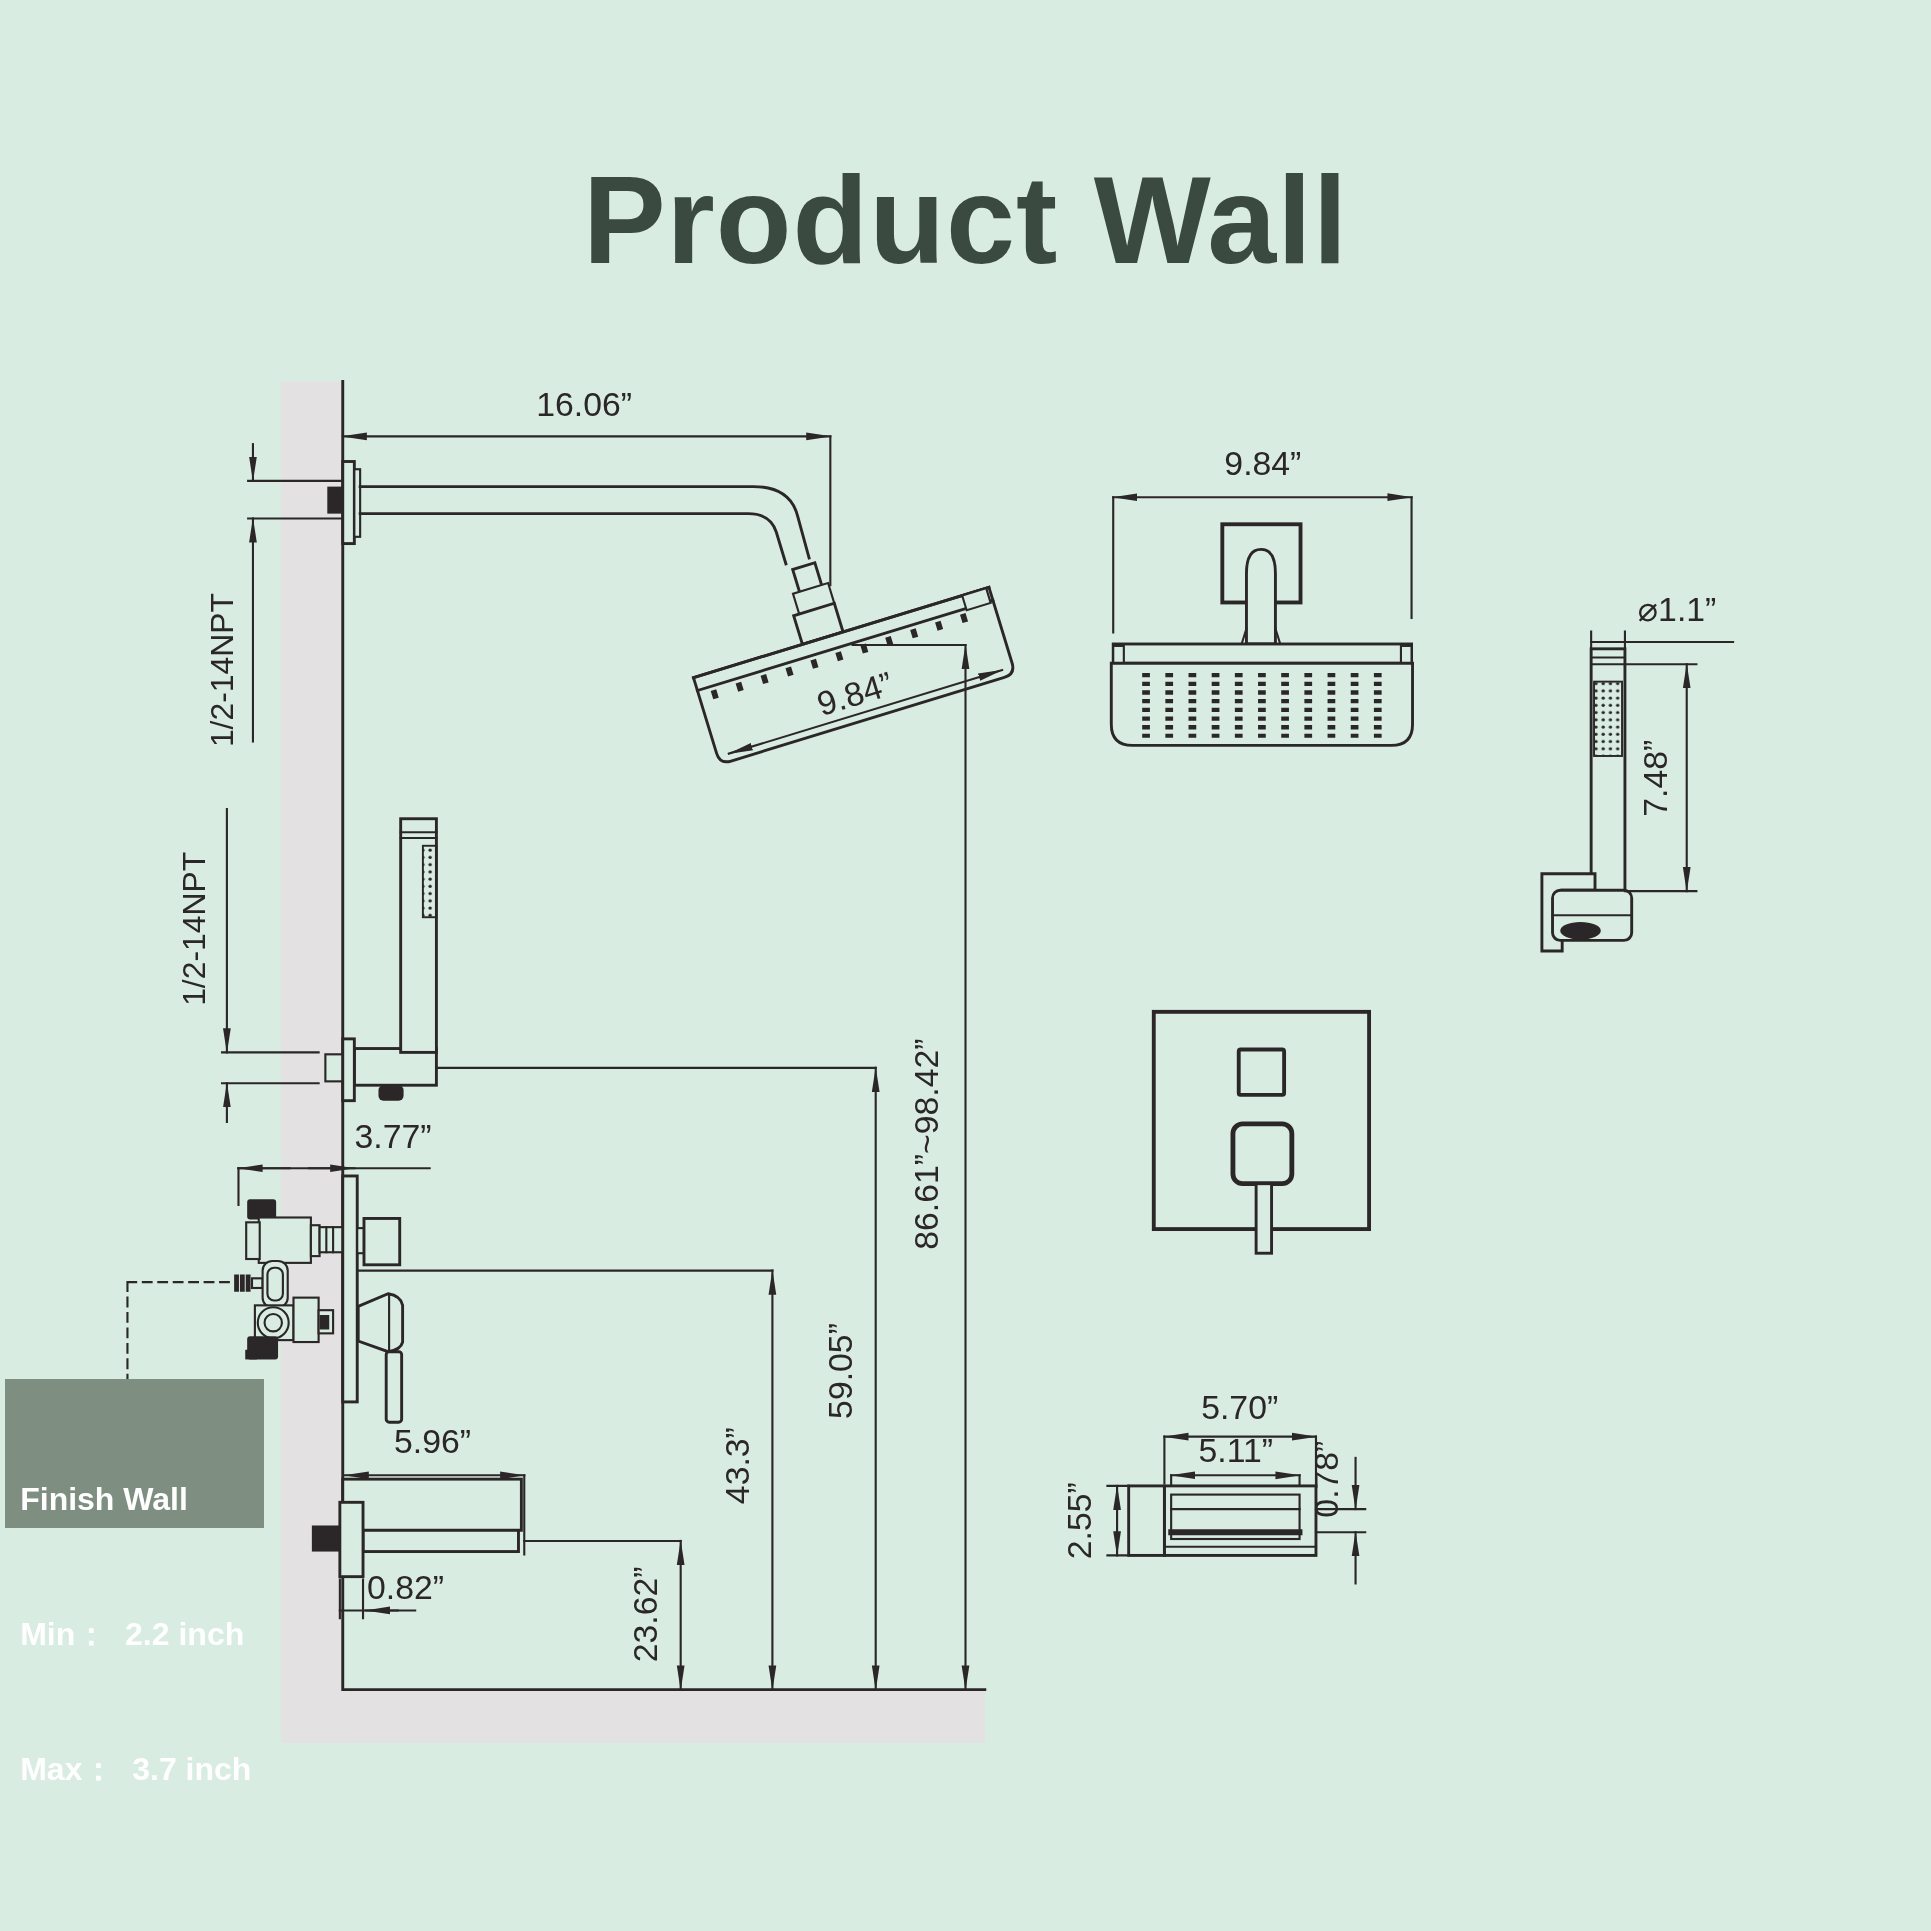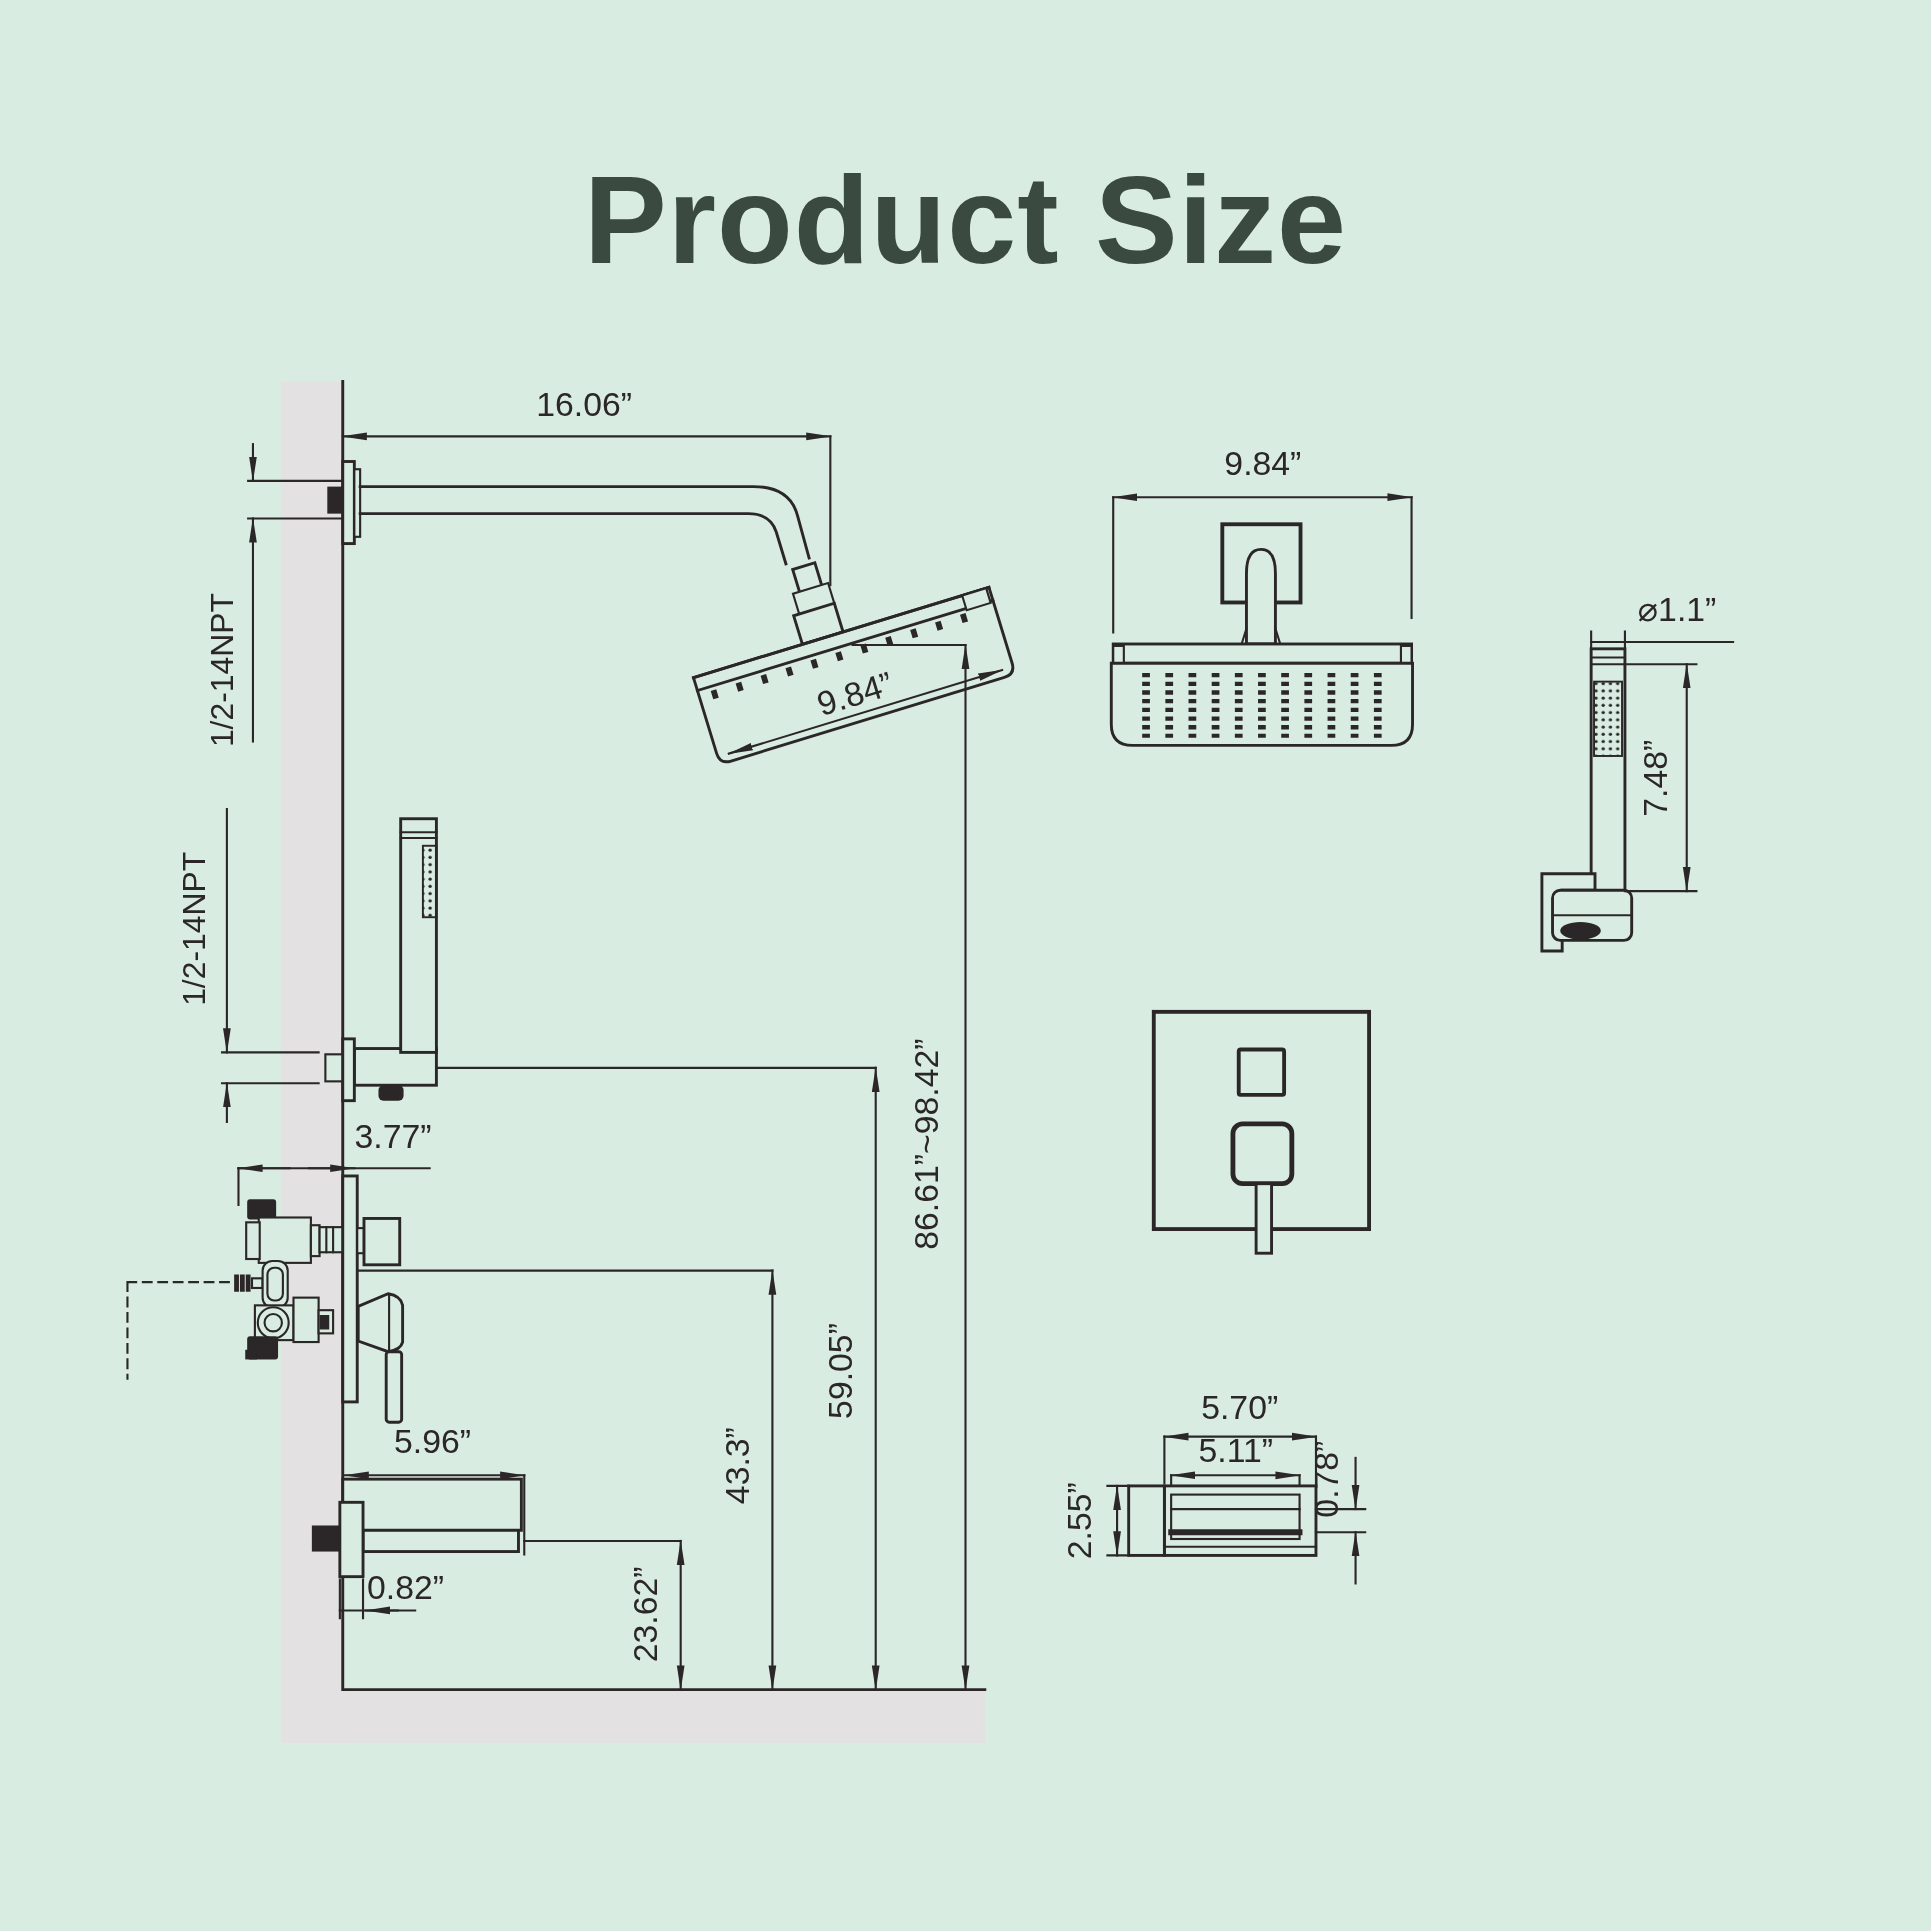--- a/index.html
+++ b/index.html
@@ -232,17 +232,22 @@
       <line x1="1157" y1="1539" x2="1157" y2="1611" class="ln thin" marker-start="url(#aS)" marker-end="url(#aE)"></line>
       <text x="1130" y="1575" transform="rotate(-90 1130 1575)">2.55”</text>
       <path d="M1363,1563 H1414 M1363,1587 H1414" class="ln thin"></path>
       <line x1="1404" y1="1510" x2="1404" y2="1563" class="ln thin" marker-end="url(#aE)"></line>
       <line x1="1404" y1="1640" x2="1404" y2="1587" class="ln thin" marker-end="url(#aE)"></line>
       <text x="1386" y="1532" transform="rotate(-90 1386 1532)">0.78”</text>
     </g>
   </g>
 </svg>
 
-<h1 id="title">Product Size</h1>
-
-
+<h1 id="title">Product Wall</h1>
+
+<div id="finish-note">
+  <div>Finish Wall</div>
+  <div>Min：  2.2 inch</div>
+  <div>Max：  3.7 inch</div>
 </div>
 
+</div>
+
 
 </body></html>

